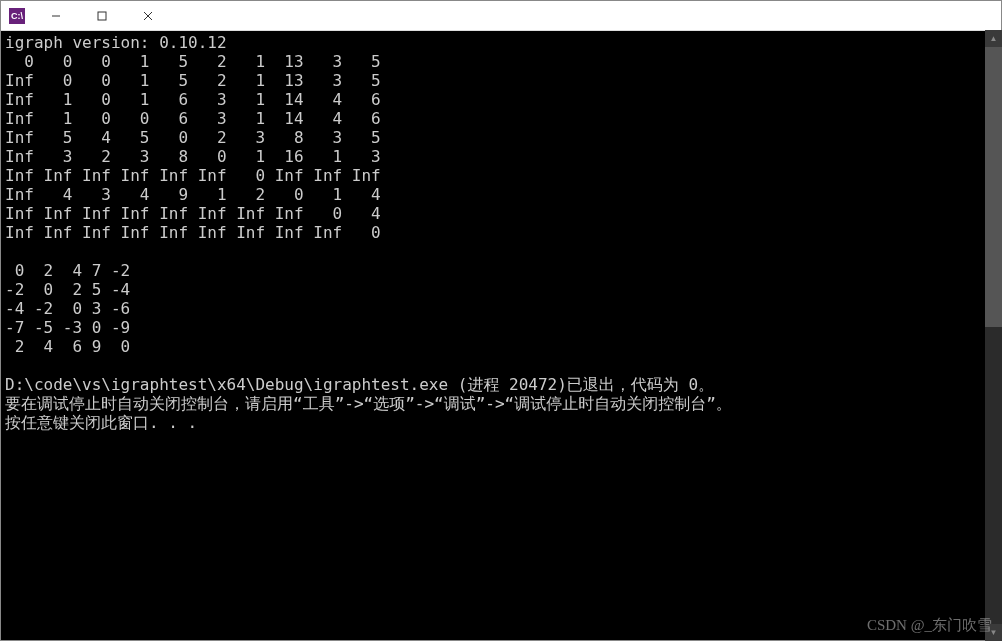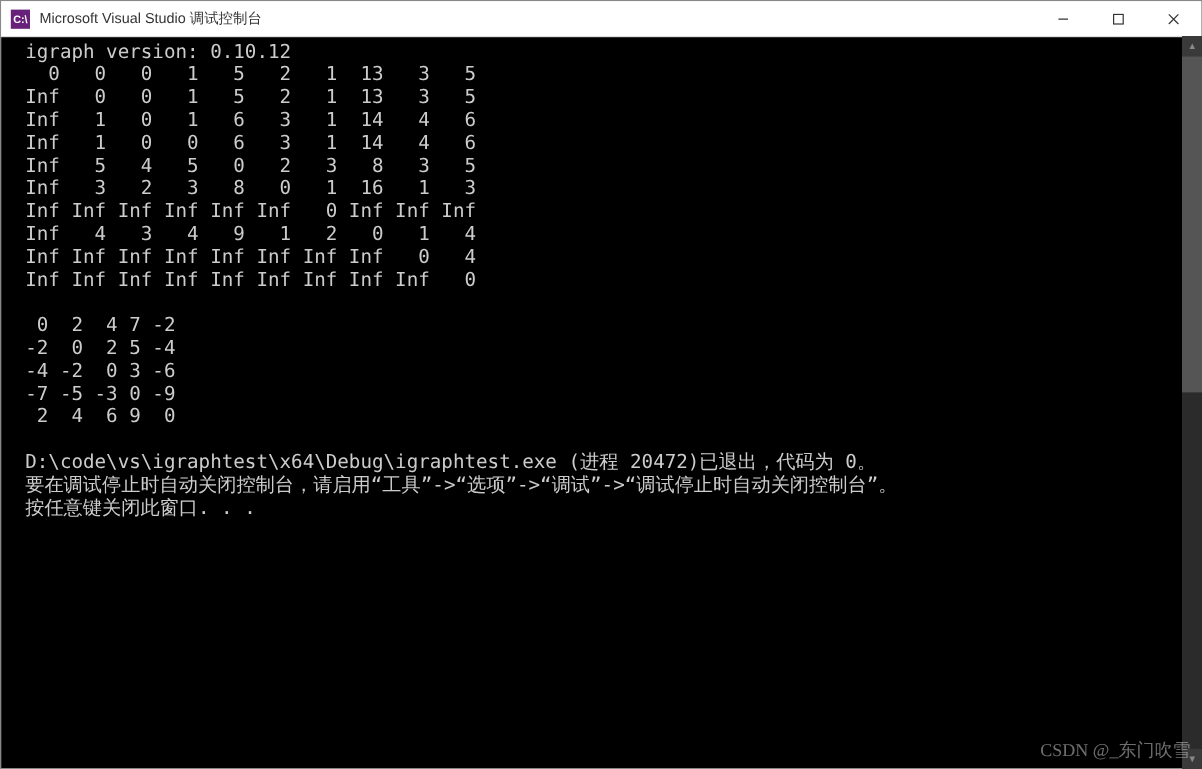--- a/index.html
+++ b/index.html
@@ -66,21 +66,21 @@
       stroke-width: 1;
       fill: none;
     }
     .console {
       flex: 1;
       background: #000000;
       color: #cccccc;
       font-family: "NSimSun", "SimSun", "Consolas", monospace;
       font-size: 16px;
       line-height: 19px;
-      padding: 2px 20px;
+      padding: 2px 4px;
       white-space: pre;
       overflow: hidden;
       position: relative;
     }
     .scrollbar {
       position: absolute;
       right: 0;
       top: 30px;
       bottom: 0;
       width: 17px;
@@ -117,21 +117,20 @@
     }
   </style>
 </head>
 <body>
 
 <div class="window">
   <div class="titlebar">
     <div class="icon-box">
       <span>C:\</span>
     </div>
-    <div class="title">Microsoft Visual Studio 调试控制台</div>
     <div class="controls">
       <div class="ctrl">
         <svg width="10" height="10">
             <line x1="1" y1="5" x2="9" y2="5"></line>
           </svg>
       </div>
       <div class="ctrl">
         <svg width="10" height="10">
             <rect x="1" y="1" width="8" height="8"></rect>
           </svg>

